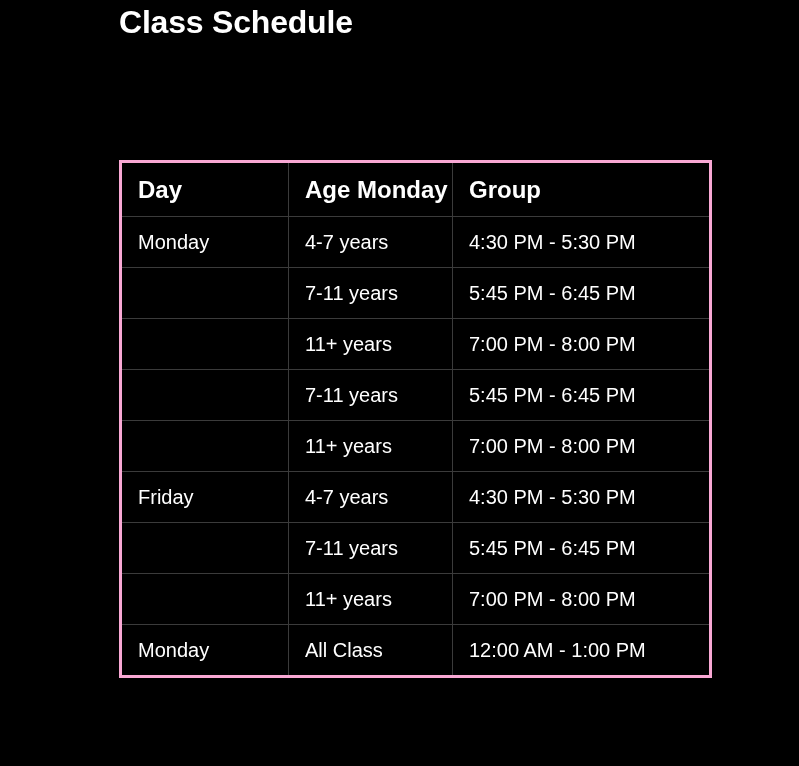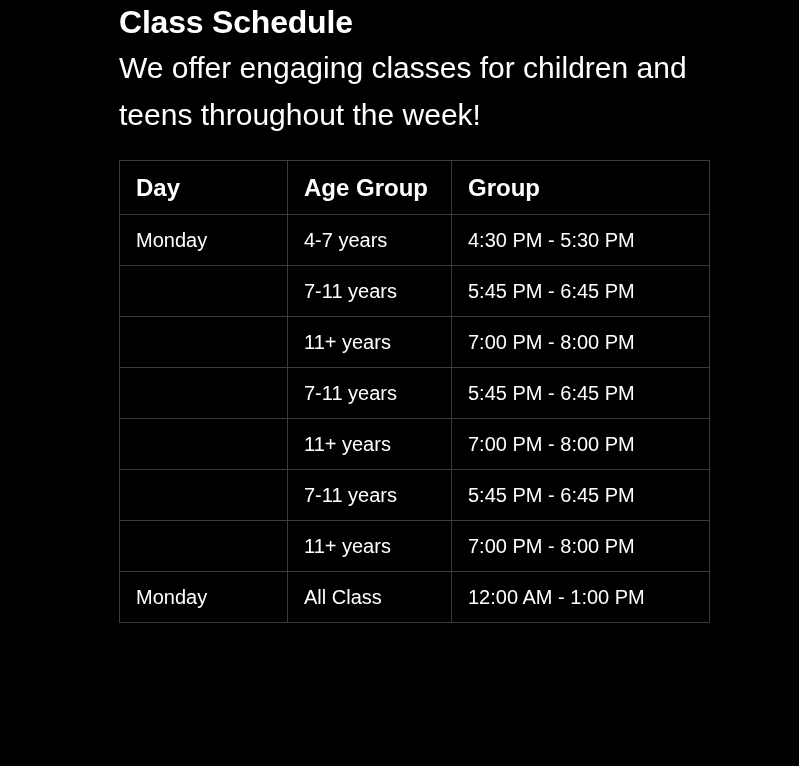--- a/index.html
+++ b/index.html
@@ -48,21 +48,21 @@
   .schedule-table-wrap {
     position: absolute;
     left: 119px;
     top: 160px;
     width: 590px;
   }
   table.schedule-table {
     border-collapse: collapse;
     table-layout: fixed;
     width: 590px;
-    border: 1px solid #f9a8d4;
+    border: 3px solid #f9a8d4;
   }
   table.schedule-table col.col-day { width: 168px; }
   table.schedule-table col.col-age { width: 164px; }
   table.schedule-table col.col-time { width: 258px; }
   table.schedule-table th,
   table.schedule-table td {
     border: 1px solid #3b3b3b;
     text-align: left;
     vertical-align: middle;
     padding: 0 16px;
@@ -82,34 +82,33 @@
   }
   td.empty-cell { color: transparent; }
 </style>
 </head>
 <body>
 
 <div class="page">
 
   <div class="content">
     <h1 class="page-title">Class Schedule</h1>
-    <p class="page-subtitle">We offer engaging classes for children and teens throughout the week!</p>
   </div>
 
   <div class="schedule-table-wrap">
     <table class="schedule-table">
       <colgroup>
         <col class="col-day">
         <col class="col-age">
         <col class="col-time">
       </colgroup>
       <thead>
         <tr>
           <th>Day</th>
-          <th>Age Group</th>
+          <th>Age Monday</th>
           <th>Group</th>
         </tr>
       </thead>
       <tbody>
           <tr>
             <td>Monday</td>
             <td>4-7 years</td>
             <td>4:30 PM - 5:30 PM</td>
           </tr>
           <tr>
@@ -126,20 +125,25 @@
             <td class="empty-cell"></td>
             <td>7-11 years</td>
             <td>5:45 PM - 6:45 PM</td>
           </tr>
           <tr>
             <td class="empty-cell"></td>
             <td>11+ years</td>
             <td>7:00 PM - 8:00 PM</td>
           </tr>
           <tr>
+            <td>Friday</td>
+            <td>4-7 years</td>
+            <td>4:30 PM - 5:30 PM</td>
+          </tr>
+          <tr>
             <td class="empty-cell"></td>
             <td>7-11 years</td>
             <td>5:45 PM - 6:45 PM</td>
           </tr>
           <tr>
             <td class="empty-cell"></td>
             <td>11+ years</td>
             <td>7:00 PM - 8:00 PM</td>
           </tr>
           <tr>

